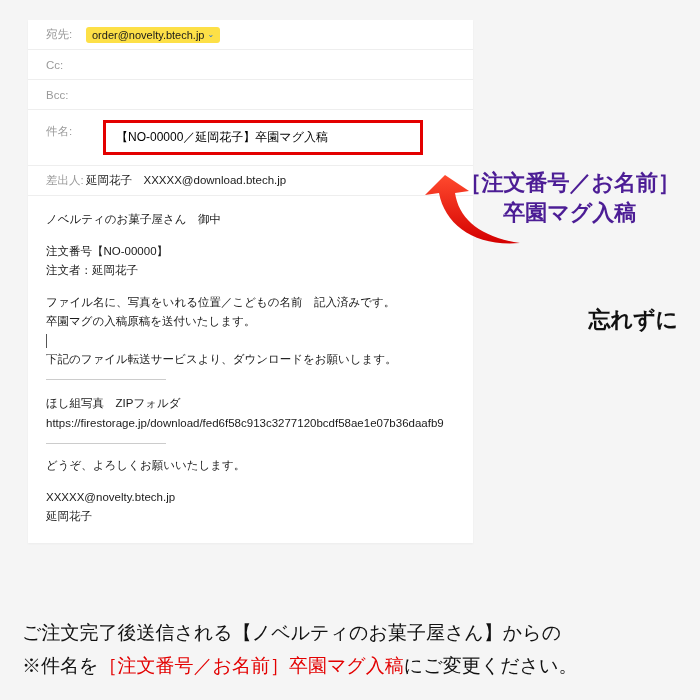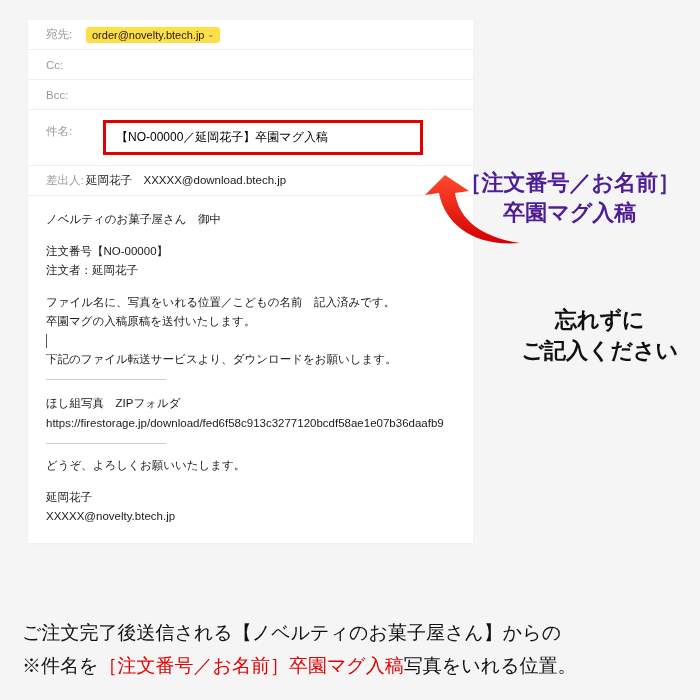--- a/index.html
+++ b/index.html
@@ -144,43 +144,42 @@
     <div>卒園マグの入稿原稿を送付いたします。</div>
     <div class="cursor-line"></div>
     <div>下記のファイル転送サービスより、ダウンロードをお願いします。</div>
     <hr class="thin-divider">
     <div style="height:6px"></div>
     <div>ほし組写真　ZIPフォルダ</div>
     <div style="word-break:break-all;">https://firestorage.jp/download/fed6f58c913c3277120bcdf58ae1e07b36daafb9</div>
     <hr class="thin-divider">
     <div style="height:4px"></div>
     <div class="body-block">どうぞ、よろしくお願いいたします。</div>
+    <div>XXXXX@novelty.btech.jp</div>
     <div>延岡花子</div>
-    <div>XXXXX@novelty.btech.jp</div>
   </div>
 </div>
 
 <svg class="arrow" viewBox="0 0 100 90">
   <defs>
     <linearGradient id="ag" x1="0" y1="0" x2="0" y2="1">
       <stop offset="0" stop-color="#ff4a2e"></stop>
       <stop offset="1" stop-color="#d40000"></stop>
     </linearGradient>
   </defs>
   <path d="M 20 10 L 0 30 L 14 28 C 20 60 50 82 95 78 C 55 72 34 54 30 28 L 44 26 Z" fill="url(#ag)"></path>
 </svg>
 
 <div class="callout1">
   <div>［注文番号／お名前］</div>
   <div>卒園マグ入稿</div>
 </div>
 
 <div class="callout2">
   <div>忘れずに</div>
-  <div>ご記入ください</div>
 </div>
 
 <div class="footer-text">
   <div>ご注文完了後送信される【ノベルティのお菓子屋さん】からの</div>
   <div>
-    <span>※件名を</span><span class="red">［注文番号／お名前］卒園マグ入稿</span><span>写真をいれる位置。</span>
+    <span>※件名を</span><span class="red">［注文番号／お名前］卒園マグ入稿</span><span>にご変更ください。</span>
   </div>
 </div>
 
 </body></html>

